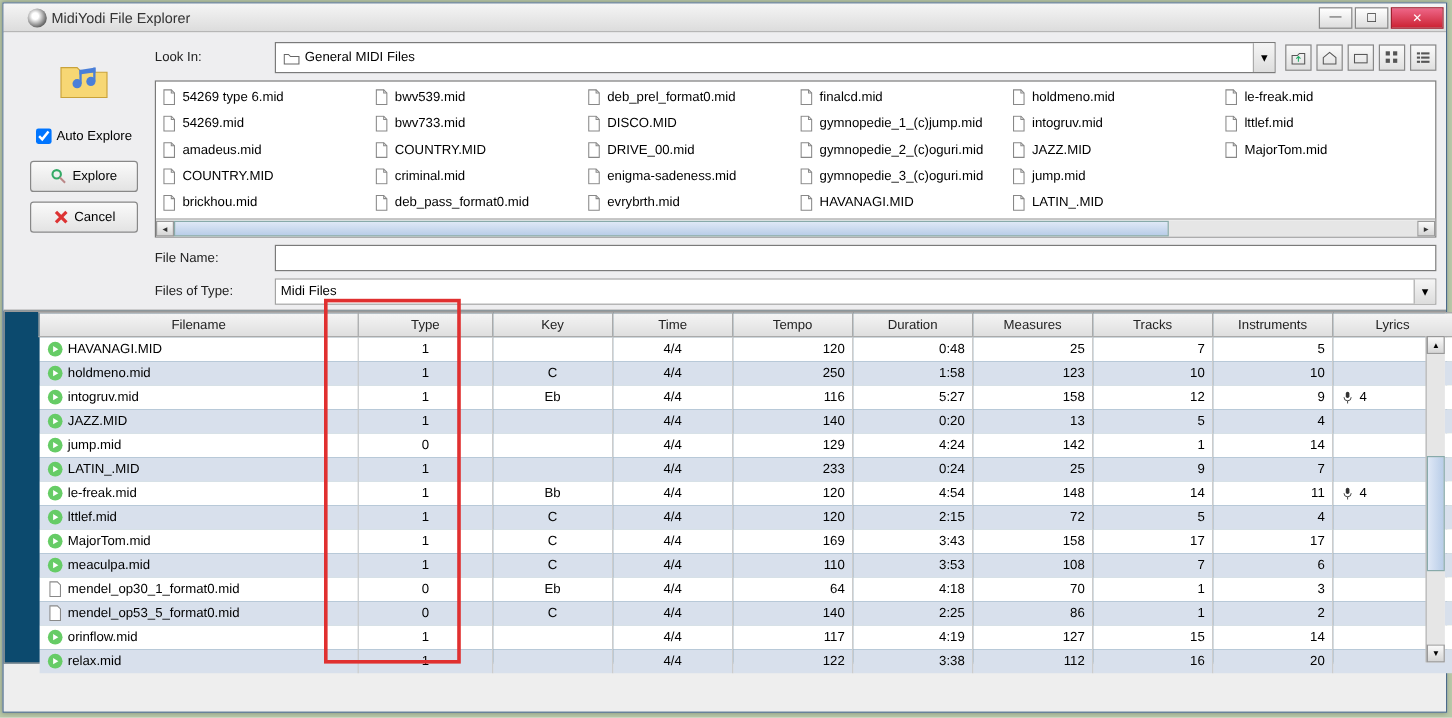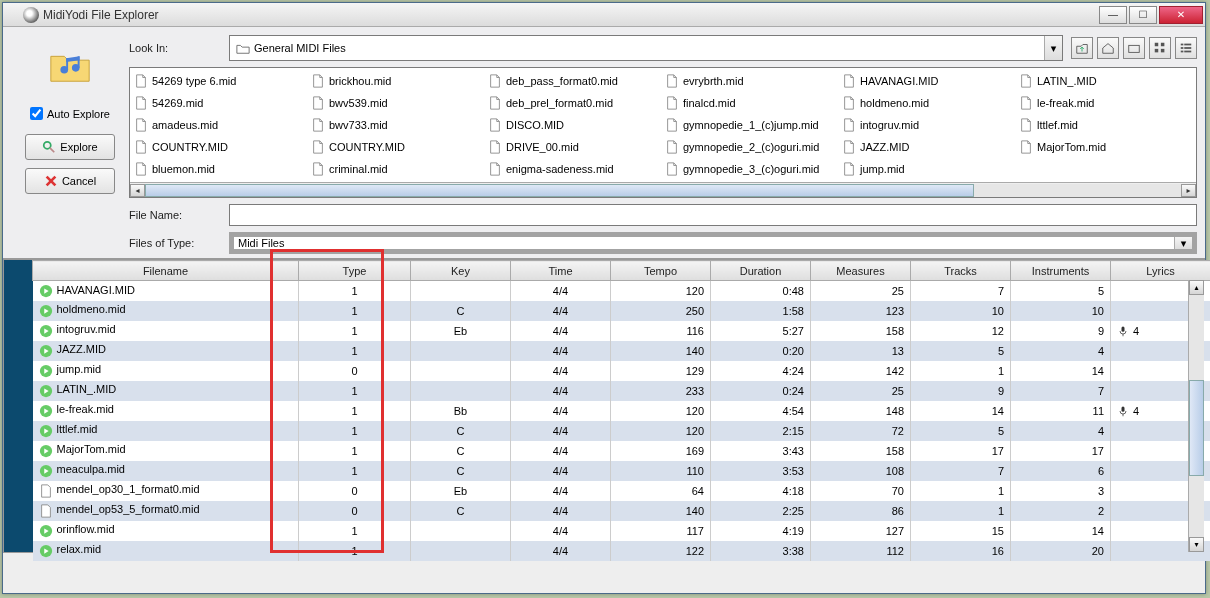--- a/index.html
+++ b/index.html
@@ -177,21 +177,21 @@
   .text-input {
     flex: 1;
     height: 22px;
     border: 1px solid #7a7a7a;
     background: #fff;
     padding: 0 4px;
   }
   .combo2 {
     flex: 1;
     height: 22px;
-    border: 5px solid #a3a3a3;
+    border: 1px solid #a3a3a3;
     background: #fff;
     display: flex;
     align-items: center;
     padding: 0 4px;
     position: relative;
   }
 
   .table-wrap {
     position: relative;
     height: 294px;
@@ -370,27 +370,20 @@
                 <path d="M3 1h7l3 3v11H3z" fill="#fff" stroke="#888"></path>
                 <path d="M10 1v3h3" fill="none" stroke="#888"></path>
               </svg>
               <span>COUNTRY.MID</span>
             </div>
             <div class="fileitem">
               <svg class="fileitem-icon" viewBox="0 0 16 16">
                 <path d="M3 1h7l3 3v11H3z" fill="#fff" stroke="#888"></path>
                 <path d="M10 1v3h3" fill="none" stroke="#888"></path>
               </svg>
-              <span>bluemon.mid</span>
-            </div>
-            <div class="fileitem">
-              <svg class="fileitem-icon" viewBox="0 0 16 16">
-                <path d="M3 1h7l3 3v11H3z" fill="#fff" stroke="#888"></path>
-                <path d="M10 1v3h3" fill="none" stroke="#888"></path>
-              </svg>
               <span>brickhou.mid</span>
             </div>
             <div class="fileitem">
               <svg class="fileitem-icon" viewBox="0 0 16 16">
                 <path d="M3 1h7l3 3v11H3z" fill="#fff" stroke="#888"></path>
                 <path d="M10 1v3h3" fill="none" stroke="#888"></path>
               </svg>
               <span>bwv539.mid</span>
             </div>
             <div class="fileitem">

